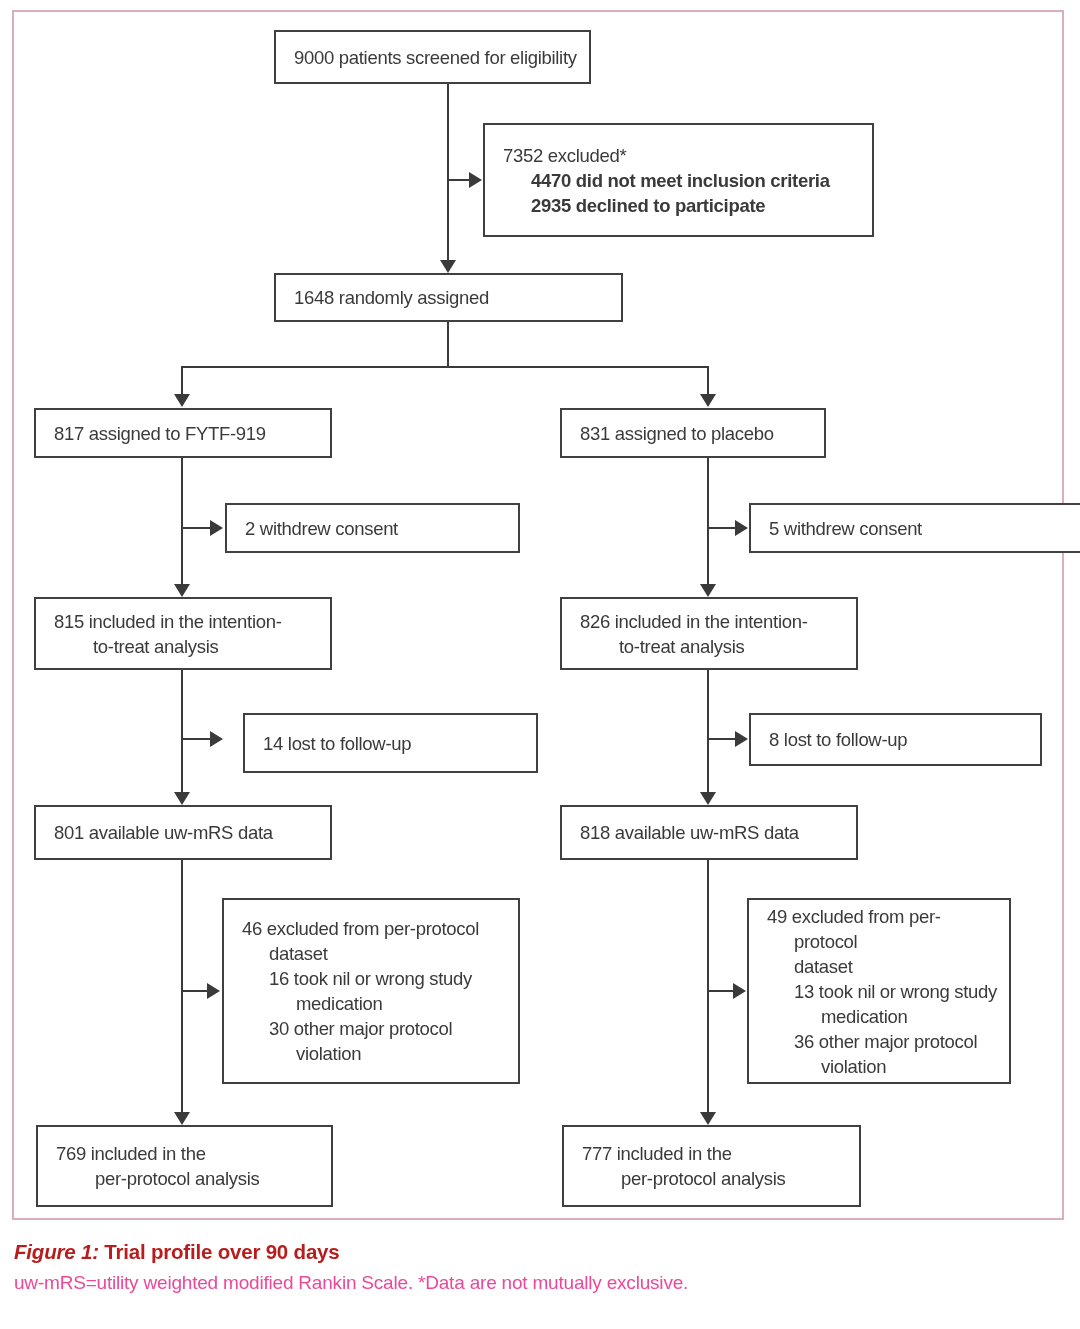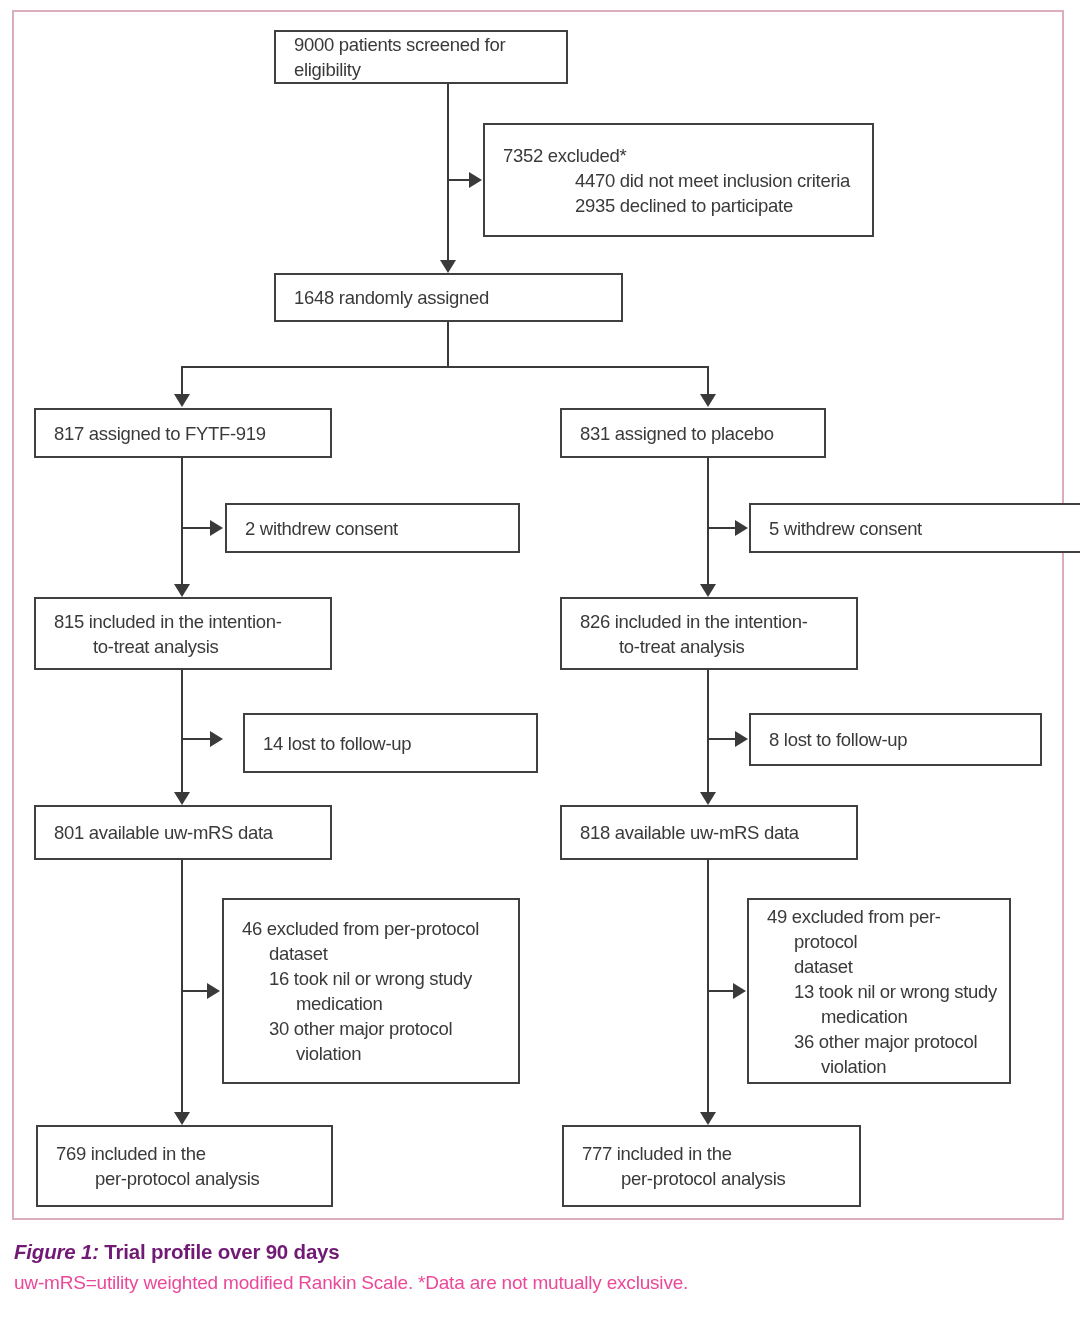--- a/index.html
+++ b/index.html
@@ -29,34 +29,34 @@
   .content{
     width:100%;
     padding:2px 10px 2px 18px;
     font-size:18.5px;
     line-height:25px;
     letter-spacing:-0.3px;
     color:#3a3a3a;
   }
   .t{white-space:pre-line;}
   .ml27{margin-left:27px;}
-  .ml50{margin-left:72px;}
+  .ml50{margin-left:28px;font-weight:bold;}
   .hang2{padding-left:27px;text-indent:-27px;}
   .hang3{padding-left:39px;text-indent:-39px;}
   .vl{position:absolute;width:2px;background:#3a3a3a;}
   .hl{position:absolute;height:2px;background:#3a3a3a;}
   .ad{position:absolute;width:0;height:0;
       border-left:8px solid transparent;border-right:8px solid transparent;
       border-top:13px solid #3a3a3a;}
   .ar{position:absolute;width:0;height:0;
       border-top:8px solid transparent;border-bottom:8px solid transparent;
       border-left:13px solid #3a3a3a;}
   .caption{
     position:absolute;left:14px;top:1240px;
-    font-size:20.5px;font-weight:bold;color:#701a75;
+    font-size:20.5px;font-weight:bold;color:#b91c1c;
     letter-spacing:-0.2px;
   }
   .cap-label{font-style:italic;}
   .footnote{
     position:absolute;left:14px;top:1272px;
     font-size:19px;color:#ec4899;
     letter-spacing:-0.2px;
   }
 </style>
 </head>
@@ -97,21 +97,21 @@
   <div class="ar" style="left:735px;top:520px"></div>
   <div class="vl" style="left:707px;top:670px;height:122px"></div>
   <div class="ad" style="left:700px;top:792px"></div>
   <div class="hl" style="left:708px;top:738px;width:28px"></div>
   <div class="ar" style="left:735px;top:731px"></div>
   <div class="vl" style="left:707px;top:860px;height:252px"></div>
   <div class="ad" style="left:700px;top:1112px"></div>
   <div class="hl" style="left:708px;top:990px;width:26px"></div>
   <div class="ar" style="left:733px;top:983px"></div>
 
-  <div class="box" style="left:274px;top:30px;width:294px;height:54px">
+  <div class="box" style="left:274px;top:30px;width:317px;height:54px">
     <div class="content">
         <div class="t">9000 patients screened for eligibility</div>
       </div>
   </div>
 
   <div class="box" style="left:483px;top:123px;width:391px;height:114px">
     <div class="content">
       <div class="t">7352 excluded*</div>
       <div class="t ml50">4470 did not meet inclusion criteria</div>
       <div class="t ml50">2935 declined to participate</div>

